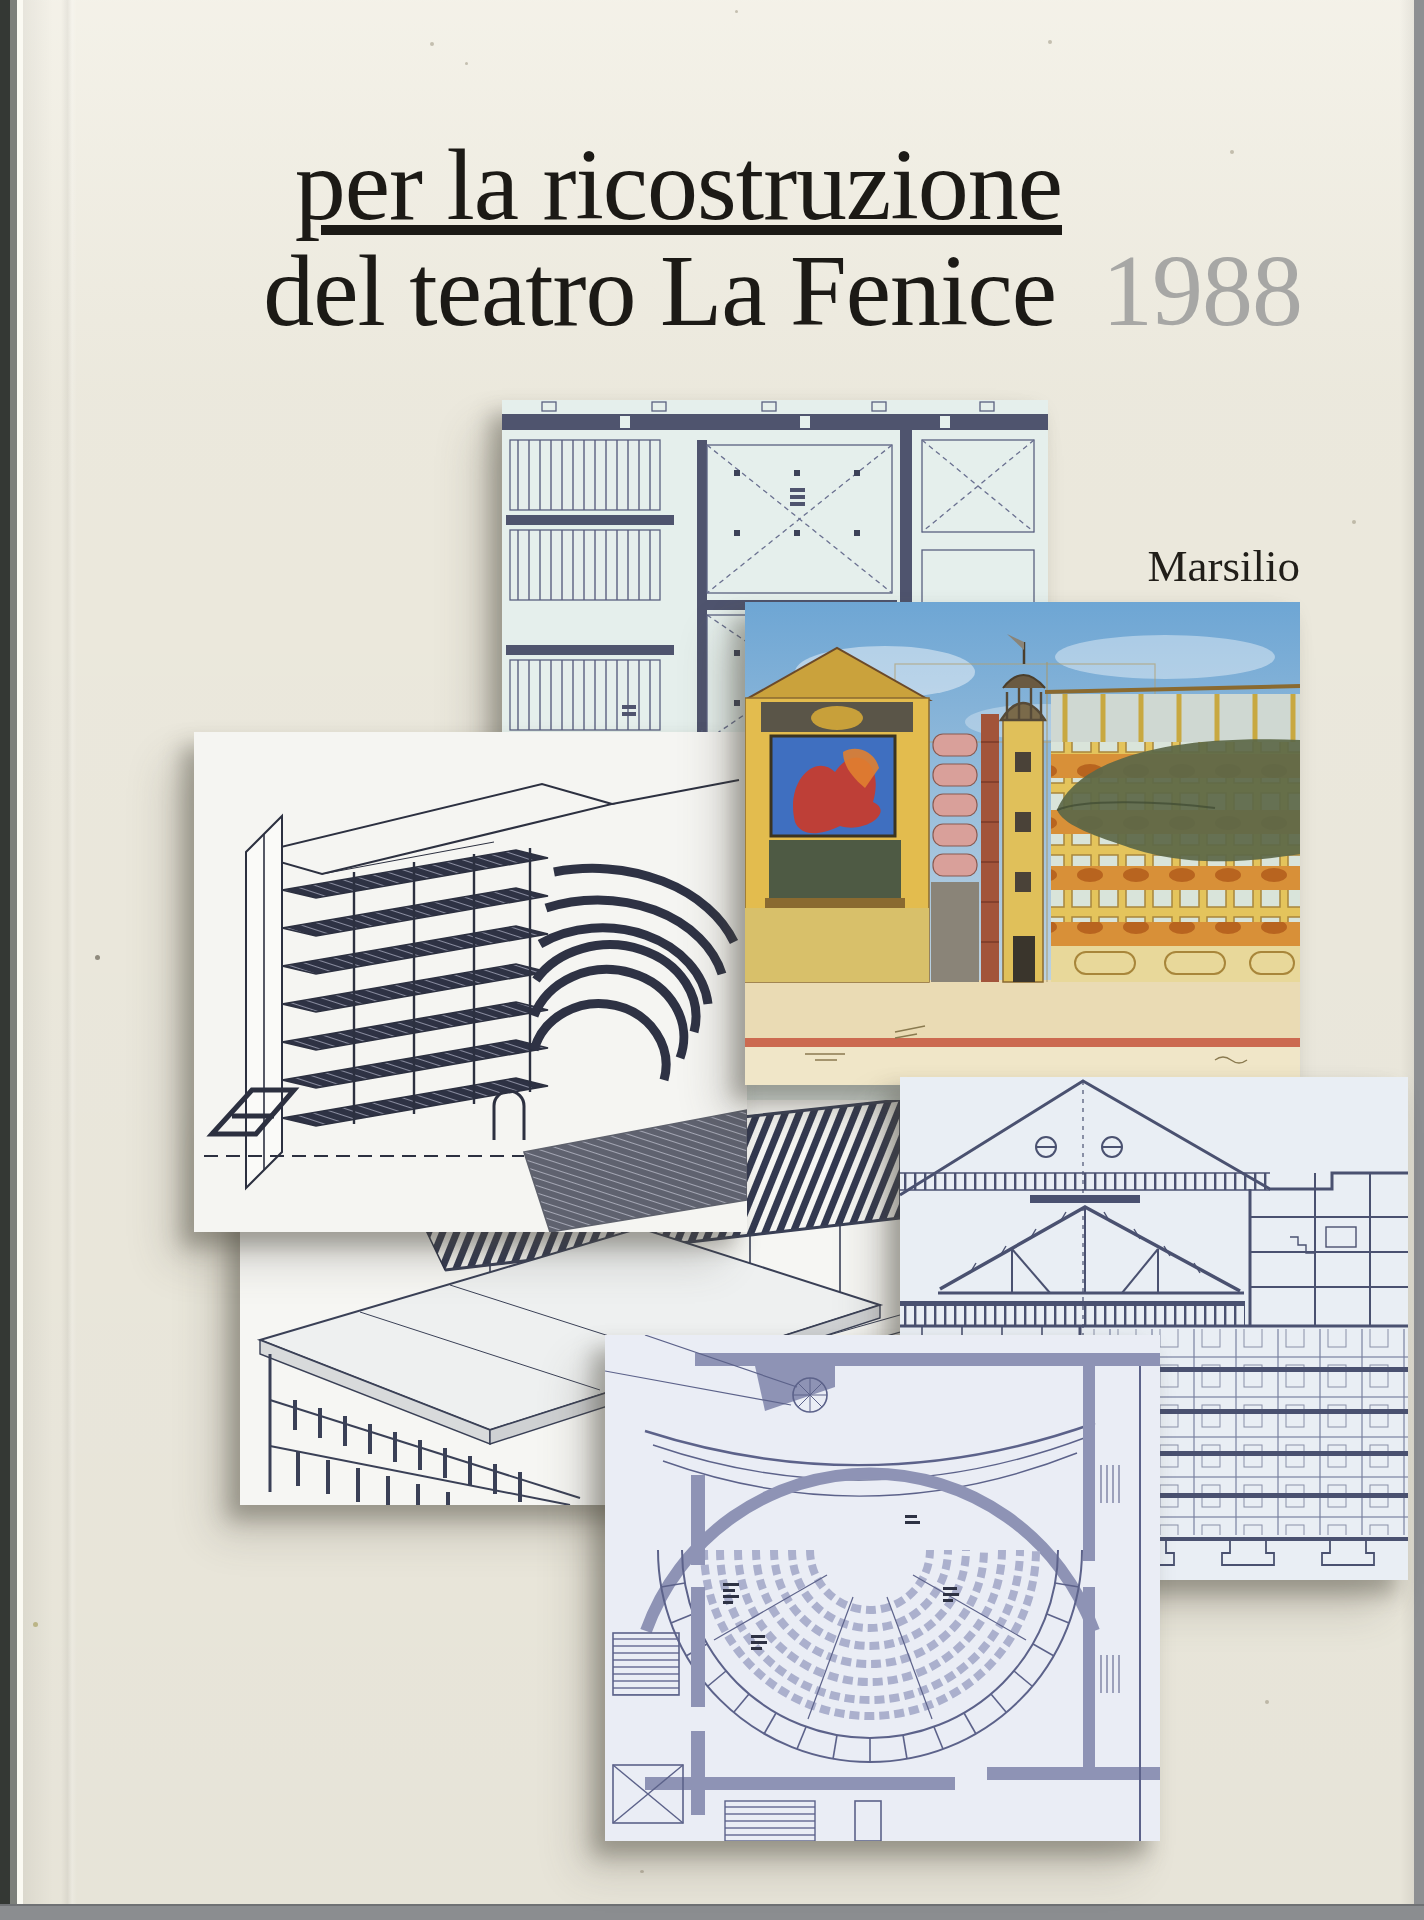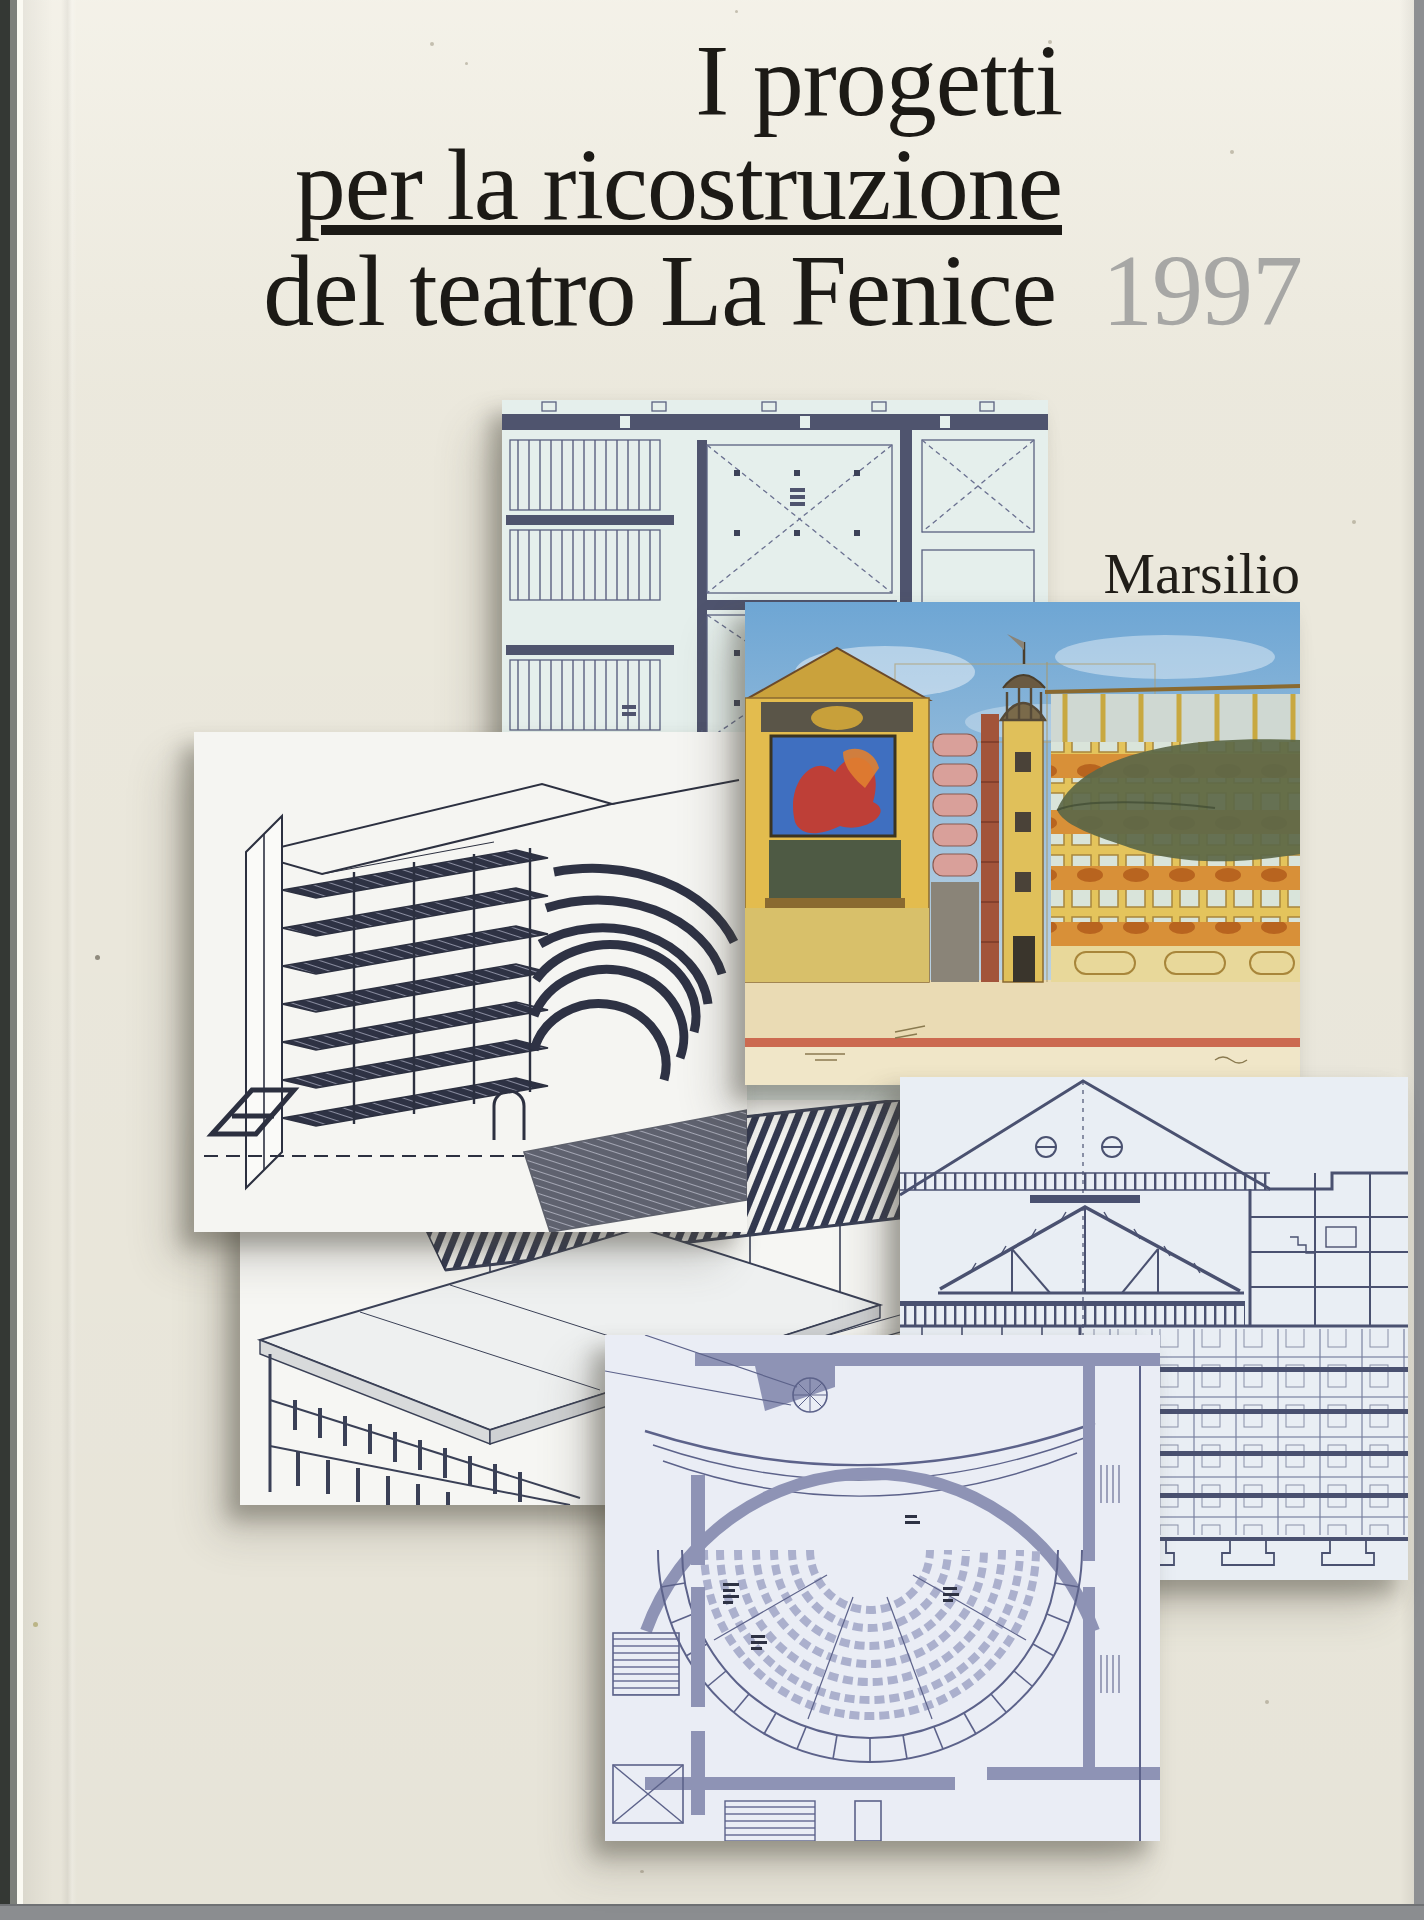--- a/index.html
+++ b/index.html
@@ -18,21 +18,21 @@
                           linear-gradient(180deg, rgba(255,255,255,0.25) 0px, rgba(0,0,0,0.02) 400px, rgba(0,0,0,0.04) 1904px);}
   .spine-crease{position:absolute;left:38px;top:0;width:16px;height:1904px;
                 background:linear-gradient(90deg, rgba(0,0,0,0.00), rgba(0,0,0,0.05) 40%, rgba(255,255,255,0.18) 70%, rgba(0,0,0,0.0));}
   
   .title-line{position:absolute;white-space:nowrap;color:#1c1a16;font-size:102px;line-height:1;
               letter-spacing:-1px;}
   #t1{top:30px;right:362px;}
   #t2{top:134px;right:362px;text-decoration:underline;}
   #t3{top:240px;right:122px;}
   .year{color:#a7a7a5;margin-left:46px;}
-  .publisher{position:absolute;top:540px;right:124px;font-size:58px;color:#211e19;letter-spacing:0px;}
+  .publisher{position:absolute;top:540px;right:124px;font-size:45px;color:#211e19;letter-spacing:0px;}
   
   .art{position:absolute;box-shadow:-12px 14px 20px rgba(75,72,60,0.40), -26px 30px 40px rgba(75,72,60,0.20);}
   .art svg{display:block;}
   #plan1{left:502px;top:400px;width:546px;height:705px;z-index:1;background:#e5efec;}
   #axo2{left:240px;top:1100px;width:660px;height:405px;z-index:2;background:#f6f6f3;}
   #axo1{left:194px;top:732px;width:553px;height:500px;z-index:3;background:#f5f5f2;}
   #wcol{left:745px;top:602px;width:555px;height:483px;z-index:4;background:#cfe0ea;}
   #sec1{left:900px;top:1077px;width:508px;height:503px;z-index:5;background:#e9eef4;}
   #plan2{left:605px;top:1335px;width:555px;height:506px;z-index:6;background:#eaedf5;}
   .speck{position:absolute;border-radius:50%;background:rgba(120,110,85,0.38);}
@@ -43,24 +43,23 @@
 <div id="stage">
   <div class="edge-dark"></div>
   <div class="edge-mid"></div>
   <div class="edge-hi"></div>
   <div class="bottom-band"></div>
 
   <div class="cover">
     <div class="spine-crease"></div>
   </div>
 
-  <div class="title-line" id="t1">I progetti</div>
   <div class="title-line" id="t2">per la ricostruzione</div>
   <div class="title-line" id="t3">
-    <span>del teatro La Fenice</span><span class="year">1997</span>
+    <span>del teatro La Fenice</span><span class="year">1988</span>
   </div>
   <div class="publisher">Marsilio</div>
 
   <div class="art" id="plan1">
     <svg width="546" height="705" viewBox="0 0 546 705">
       <defs>
         <pattern id="stairsV" width="11" height="70" patternUnits="userSpaceOnUse">
           <rect width="11" height="70" fill="none"></rect>
             <line x1="5" y1="0" x2="5" y2="70" stroke="#5a6080" stroke-width="1.4"></line>
         </pattern>

